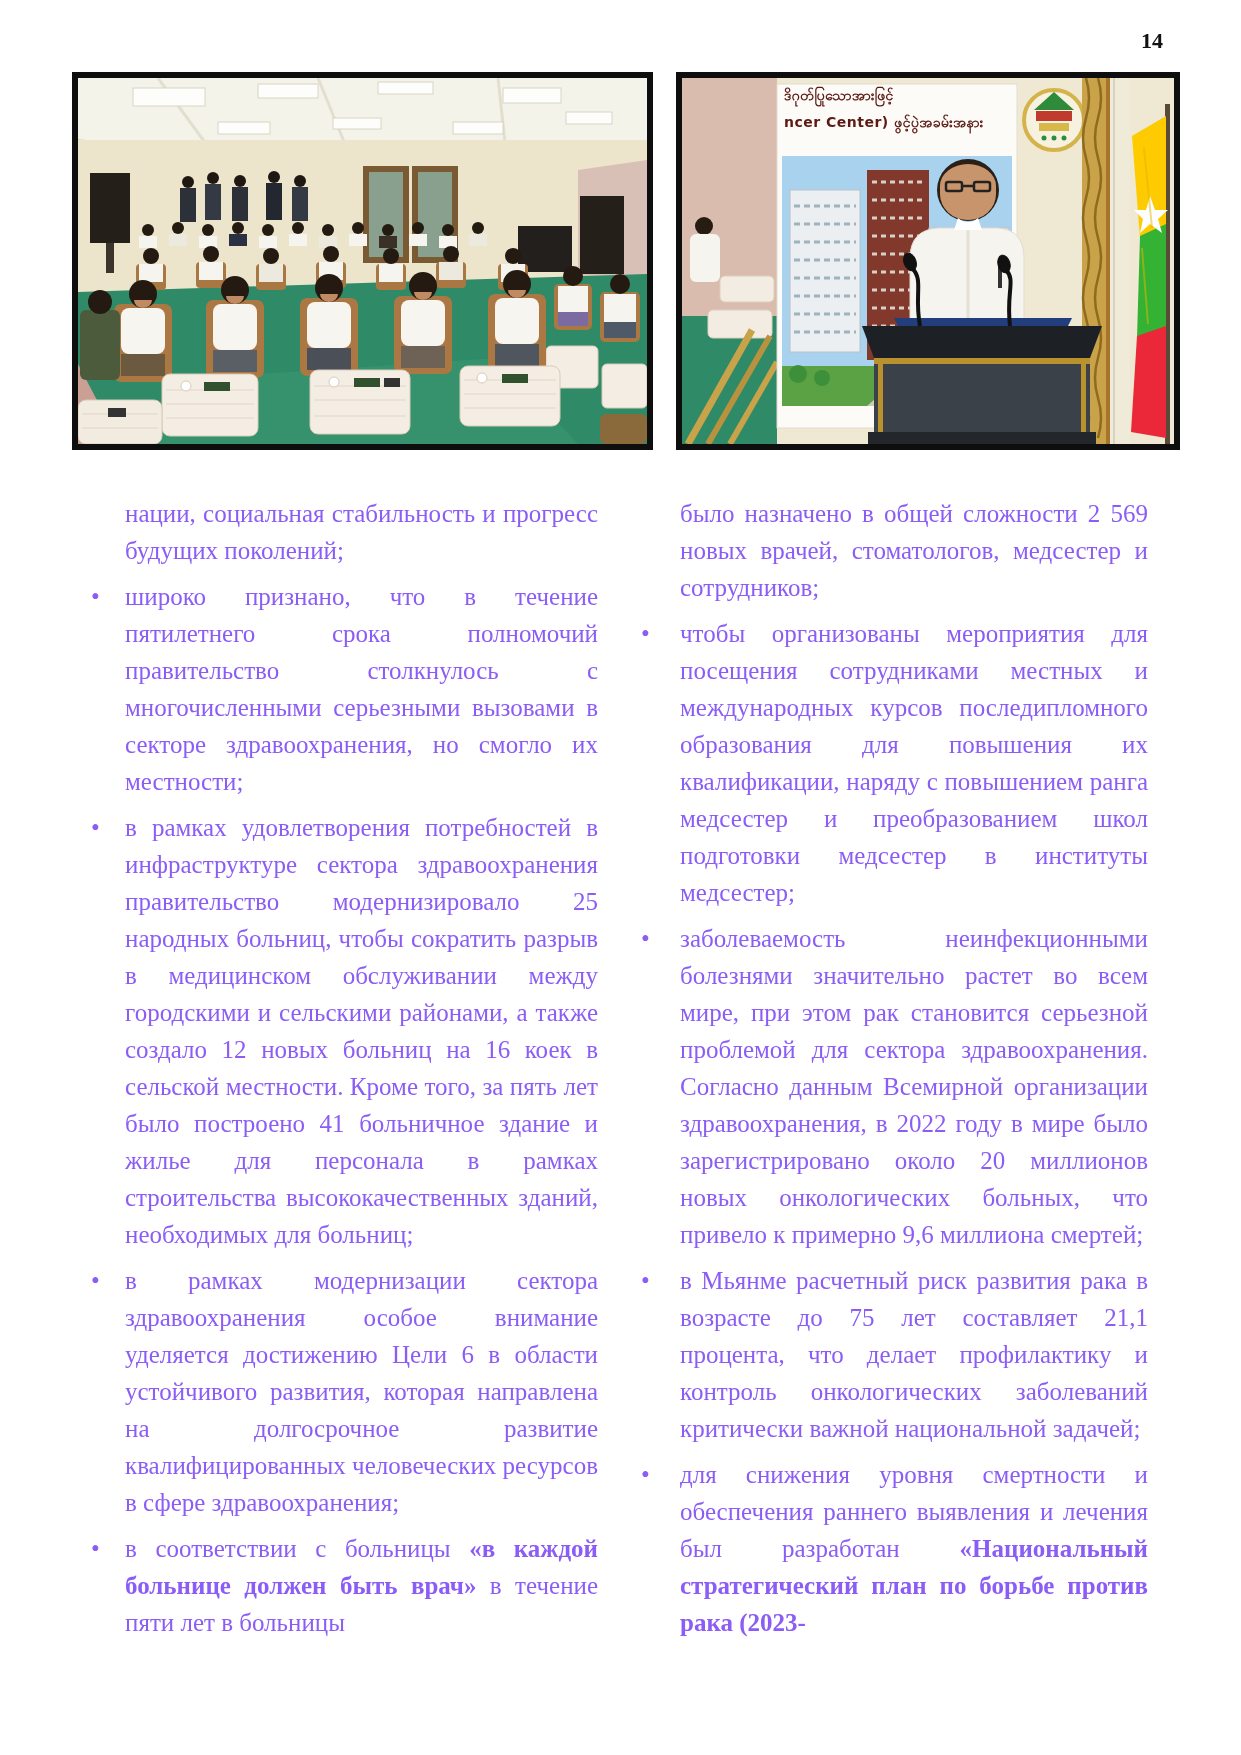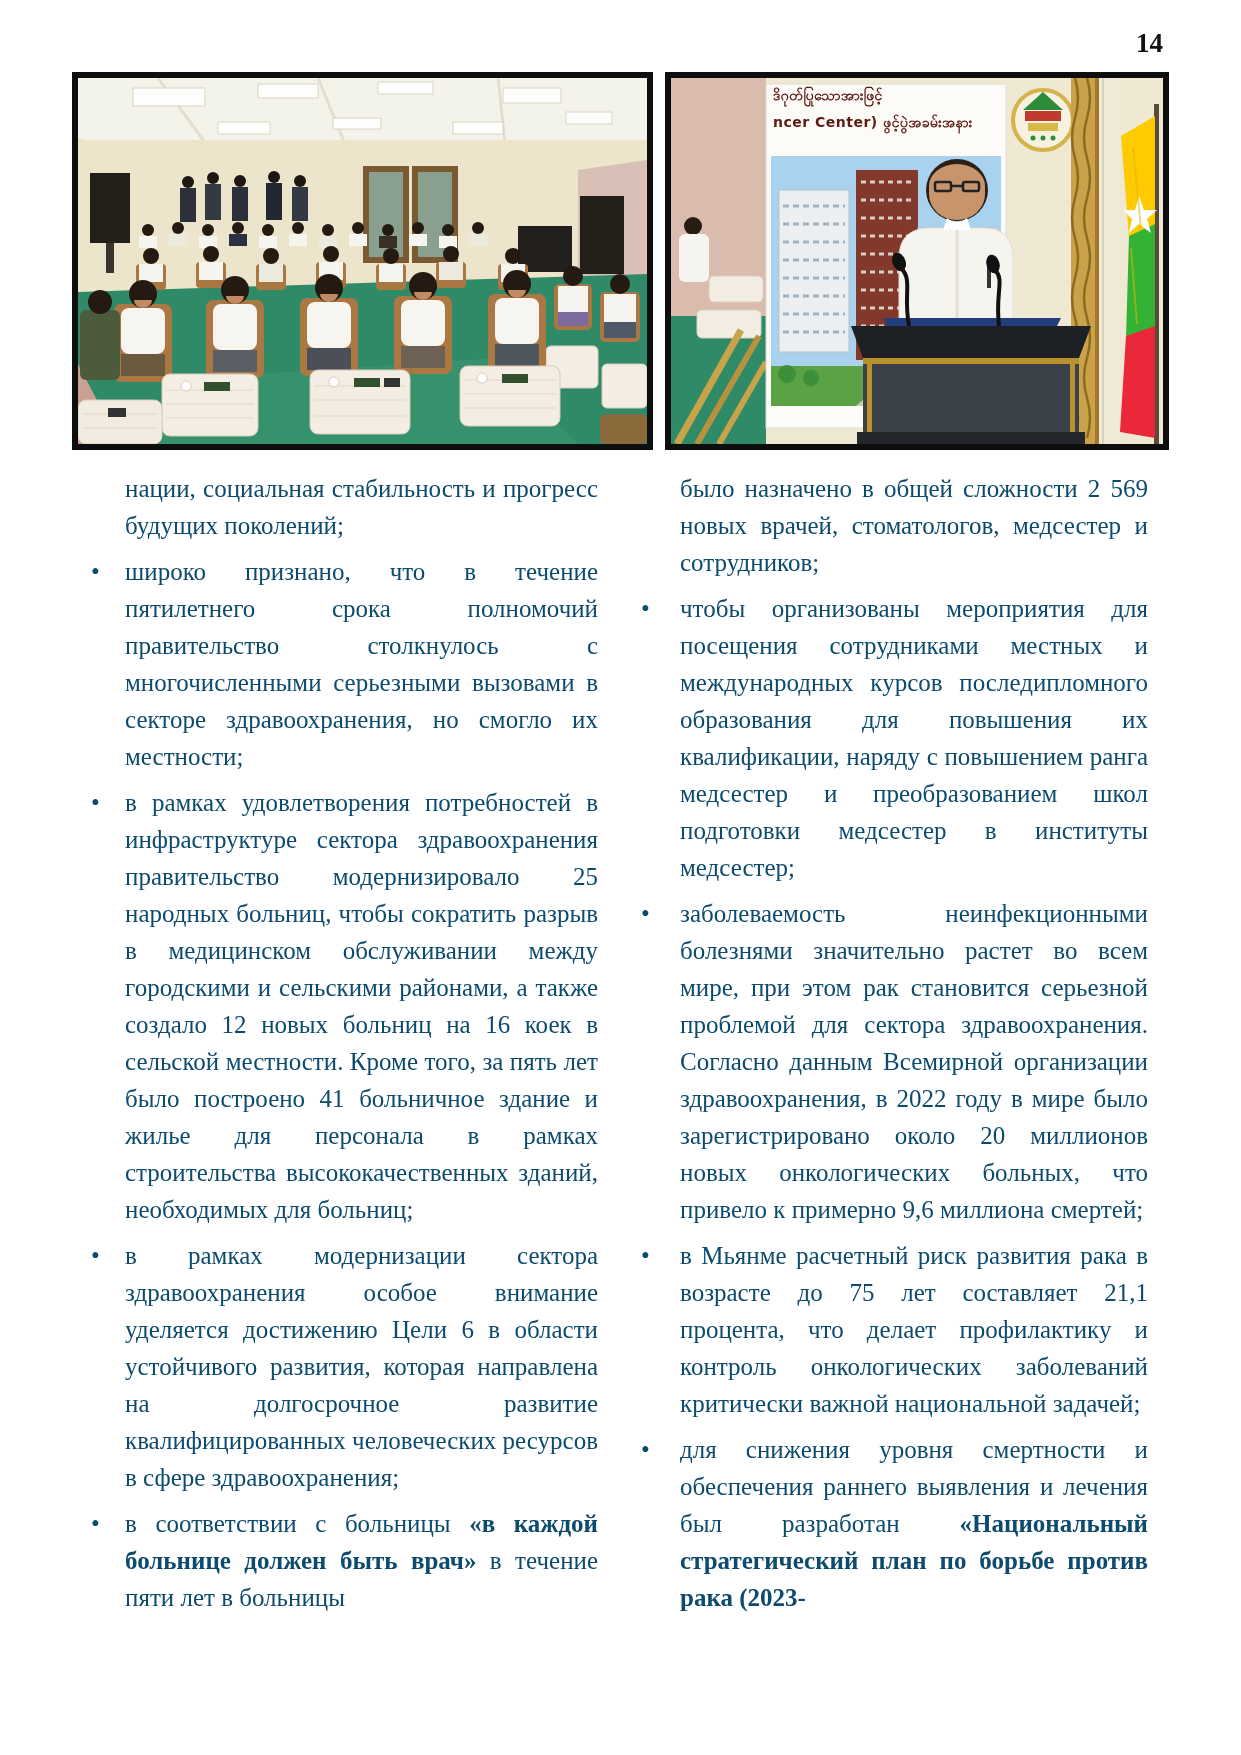--- a/index.html
+++ b/index.html
@@ -1,41 +1,41 @@
 <!DOCTYPE html>
 <html><head>
 <meta charset="utf-8">
 <style>
   html,body{margin:0;padding:0;}
   body{
     width:1241px;height:1755px;position:relative;background:#ffffff;
     font-family:"Liberation Serif", serif;color:#1a1a1a;overflow:hidden;
   }
   .pagenum{
-    position:absolute;top:28px;right:78px;font-size:27px;font-weight:bold;color:#111;
+    position:absolute;top:28px;right:78px;font-size:22px;font-weight:bold;color:#111;
   }
   .photos{
     position:absolute;left:72px;top:72px;width:1096px;height:378px;
-    display:flex;gap:12px;
+    display:flex;gap:23px;
   }
   .photo{
     border:6px solid #0e0e0e;background:#ddd;position:relative;box-sizing:border-box;
   }
   .photo.left{width:581px;height:378px;}
   .photo.right{width:504px;height:378px;}
   .photo svg{display:block;}
   .caption{
     position:absolute;left:102px;top:4px;width:228px;
     font-family:"DejaVu Sans", sans-serif;
     font-size:14px;line-height:27px;font-weight:bold;color:#5d1a14;
     letter-spacing:0.5px;white-space:nowrap;overflow:hidden;
   }
   .col{
-    position:absolute;top:470px;font-size:25px;line-height:37px;
-    text-align:justify;color:#0c4a6e;
+    position:absolute;top:495px;font-size:25px;line-height:37px;
+    text-align:justify;color:#8b5cf6;
   }
   .col-left{left:125px;width:473px;}
   .col-right{left:680px;width:468px;}
   .intro{margin:0 0 9px 0;}
   .item{position:relative;margin:0 0 9px 0;}
   .dot{position:absolute;top:0;font-size:25px;}
   .col-left .dot{left:-34px;}
   .col-right .dot{left:-39px;}
   b{font-weight:bold;}
 </style>

